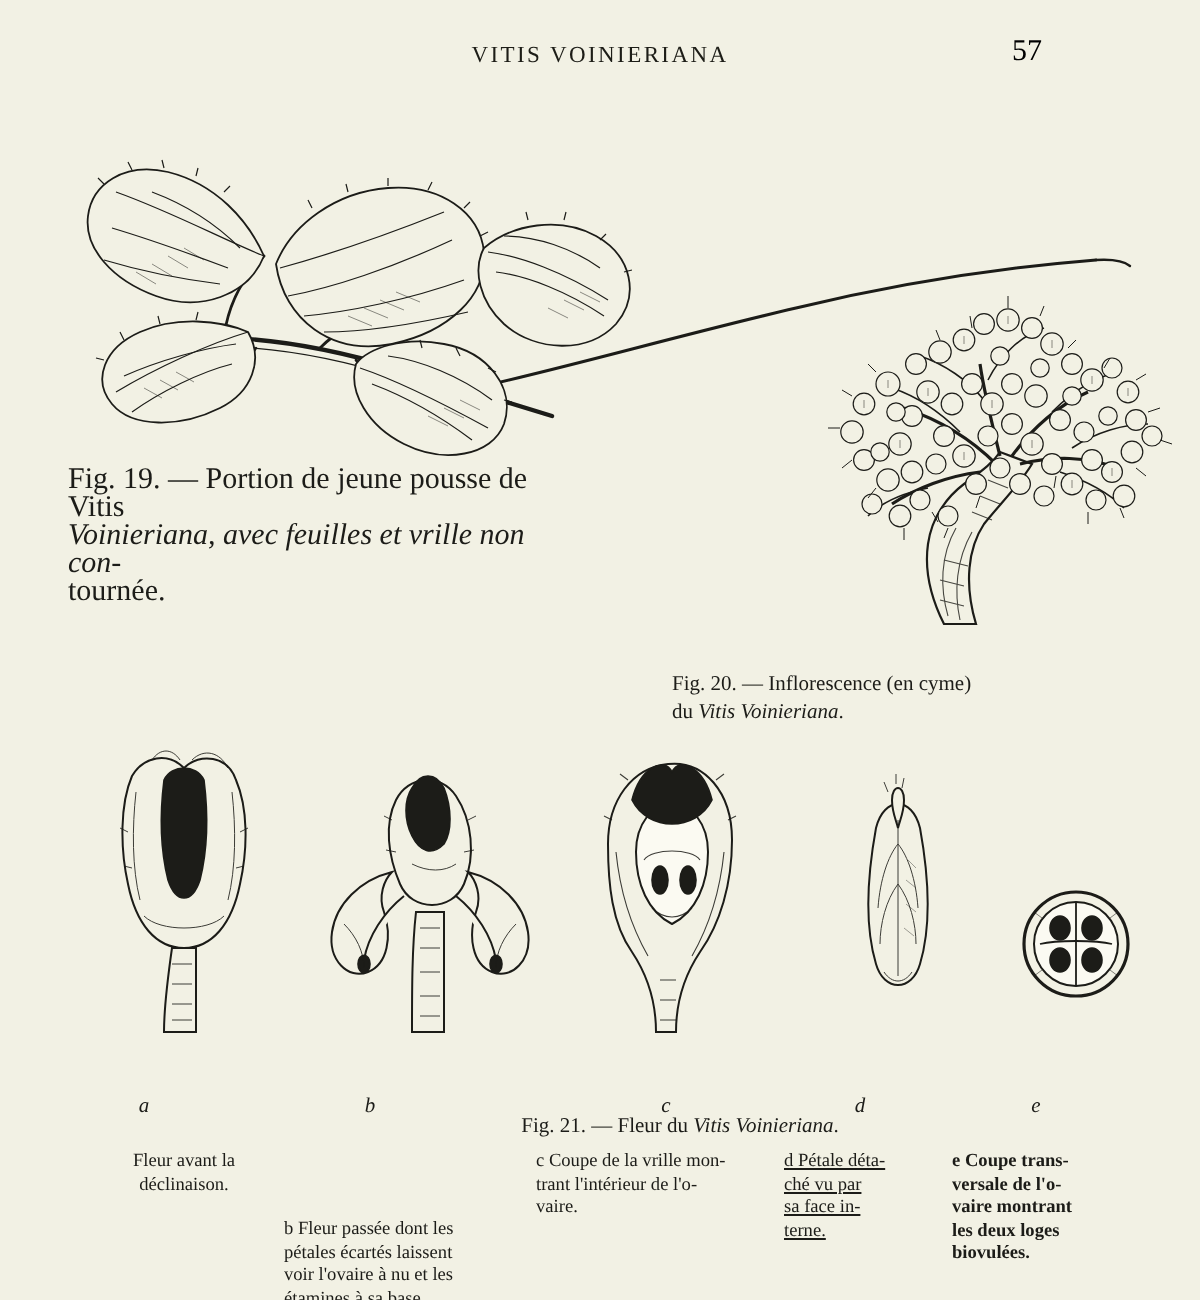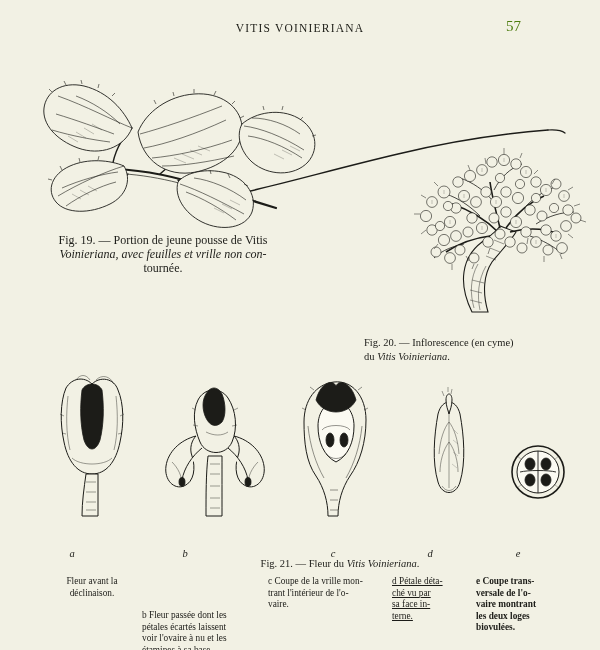--- a/index.html
+++ b/index.html
@@ -32,53 +32,53 @@
     font-variant: small-caps;
     font-size: 11.5px;
     letter-spacing: 1.2px;
     color: #1d1d17;
   }
   .folio {
     position: absolute;
     top: 18px;
     right: 36px;
     font-size: 15px;
-    color: #4d7c0f;
+    color: #000000;
   }
 
   
   .fig19-art {
     position: absolute;
     left: 28px;
     top: 62px;
     width: 540px;
     height: 170px;
   }
   .fig19-cap {
     position: absolute;
     left: 34px;
     top: 233px;
     width: 258px;
-    font-size: 12px;
+    font-size: 15px;
     line-height: 14px;
-    text-align: center;
+    text-align: left;
   }
   .fig19-cap .it { font-style: italic; }
 
   
   .fig20-art {
     position: absolute;
     left: 340px;
     top: 140px;
     width: 250px;
     height: 185px;
   }
   .fig20-cap {
     position: absolute;
-    left: 364px;
+    left: 336px;
     top: 336px;
     width: 236px;
     font-size: 10.5px;
     line-height: 14px;
     text-align: left;
   }
   .fig20-cap .it { font-style: italic; }
 
   
   .fig21-art {

